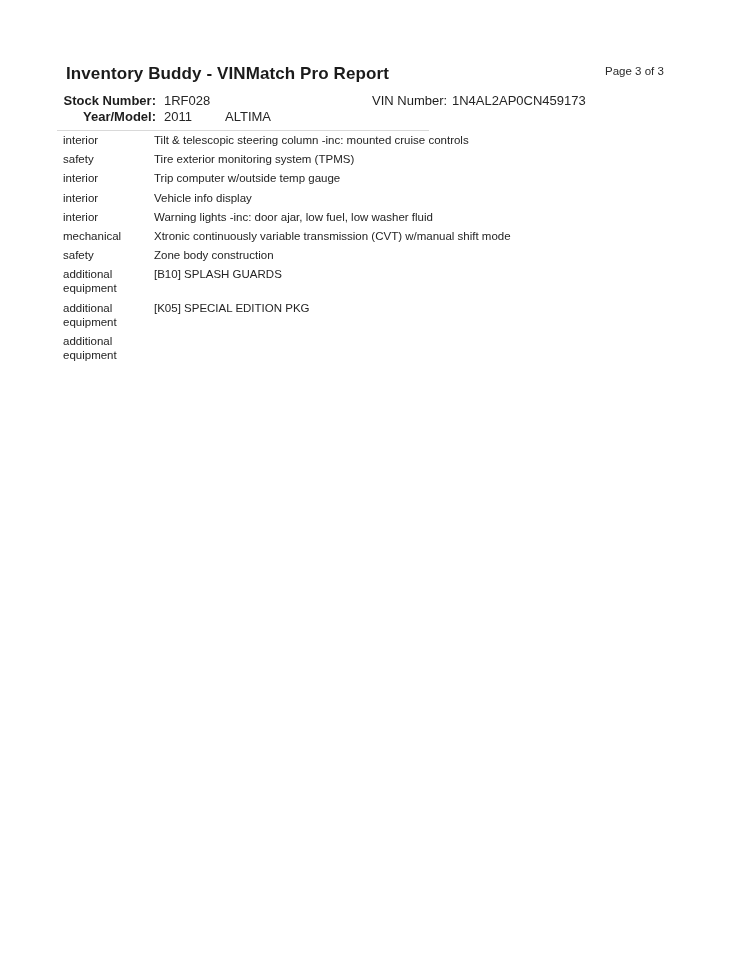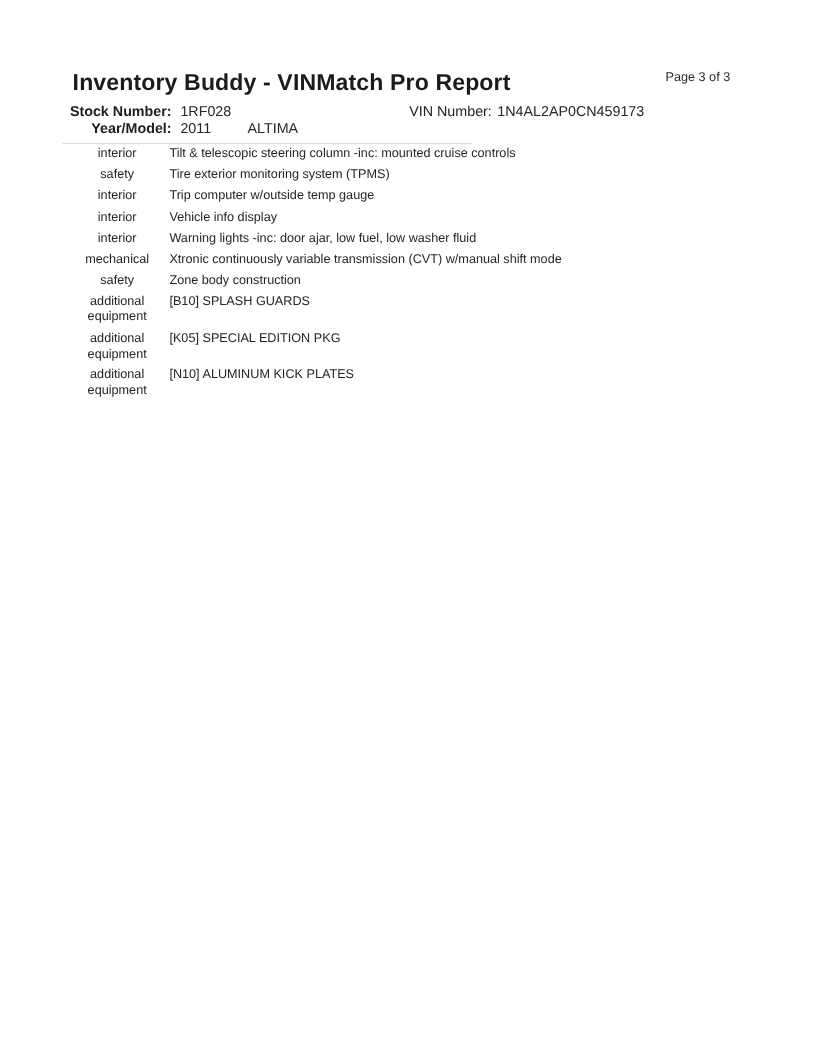--- a/index.html
+++ b/index.html
@@ -17,21 +17,21 @@
     position: relative;
     width: 742px;
     height: 960px;
     background: var(--bg);
     overflow: hidden;
   }
   .page-title {
     position: absolute;
     left: 66px;
     top: 64px;
-    font-size: 21px;
+    font-size: 17px;
     font-weight: bold;
     letter-spacing: 0.1px;
     color: #1b1b1b;
     white-space: nowrap;
   }
   .page-number {
     position: absolute;
     left: 605px;
     top: 65px;
     font-size: 11.5px;
@@ -97,21 +97,20 @@
     align-items: flex-start;
     margin-bottom: 5.2px;
     font-size: 11.5px;
     line-height: 14px;
     color: #242424;
   }
   .feature-category {
     width: 91px;
     flex: 0 0 91px;
     padding-right: 4px;
-    text-align: center;
   }
   .feature-description {
     flex: 1;
     white-space: nowrap;
   }
 </style>
 </head>
 <body>
 
 <div class="page">
@@ -167,17 +166,16 @@
       <div class="feature-row">
       <div class="feature-category">additional equipment</div>
       <div class="feature-description">[B10] SPLASH GUARDS</div>
     </div>
       <div class="feature-row">
       <div class="feature-category">additional equipment</div>
       <div class="feature-description">[K05] SPECIAL EDITION PKG</div>
     </div>
       <div class="feature-row">
       <div class="feature-category">additional equipment</div>
-      <div class="feature-description">[N10] ALUMINUM KICK PLATES</div>
     </div>
     </div>
 
 </div>
 
 </body></html>

